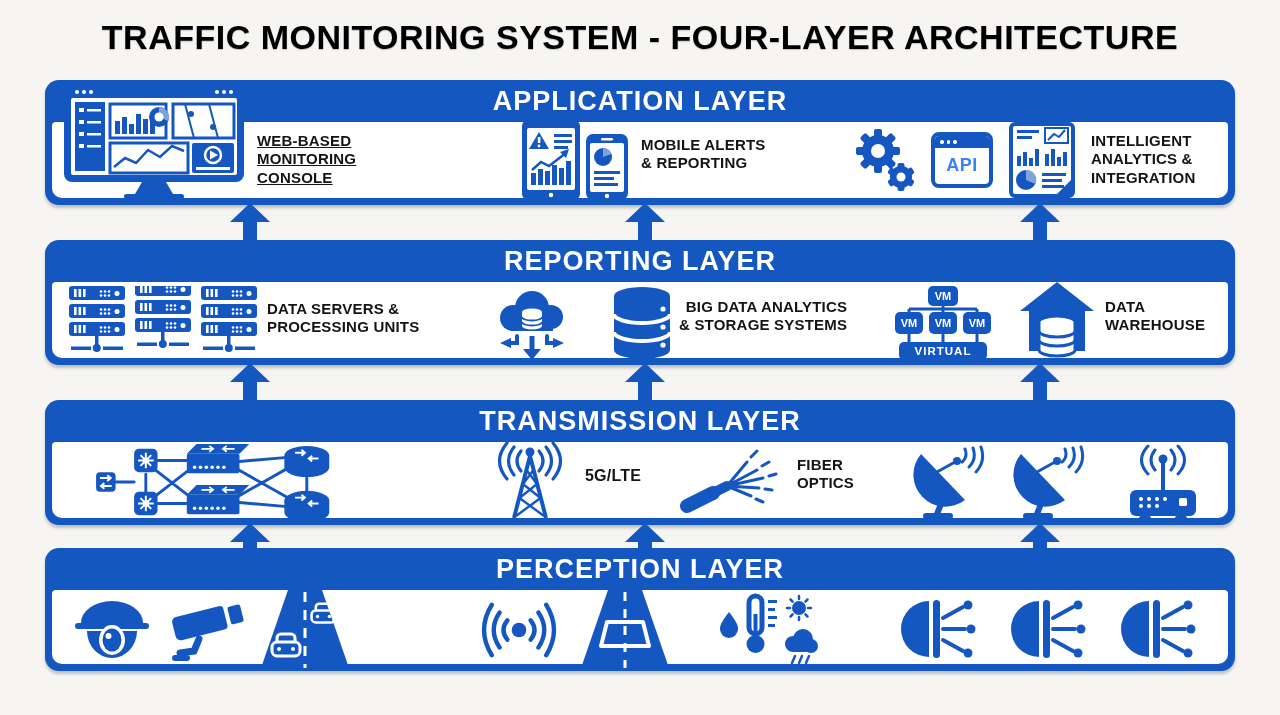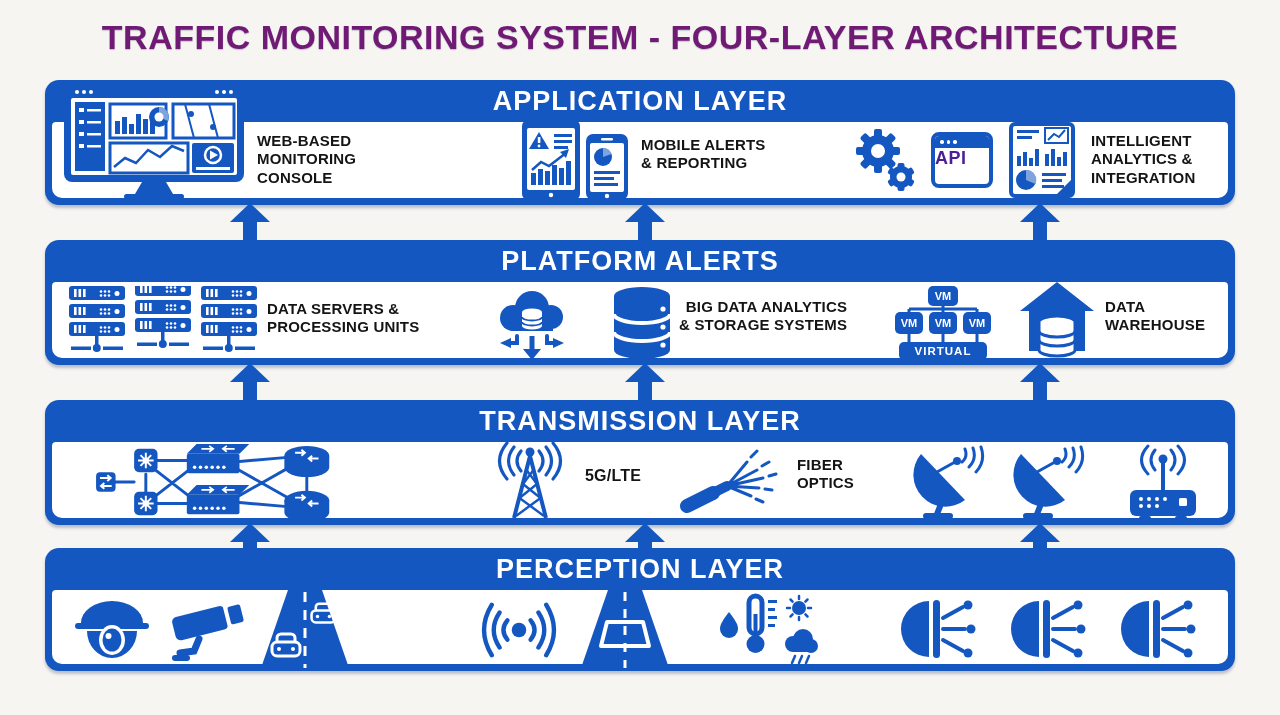--- a/index.html
+++ b/index.html
@@ -1,38 +1,38 @@
 <!DOCTYPE html>
 <html><head>
 <meta charset="utf-8">
 <style>
   html,body{margin:0;padding:0;}
   body{width:1280px;height:715px;background:#f7f5f1;font-family:"Liberation Sans",sans-serif;overflow:hidden;}
   .canvas{position:relative;width:1280px;height:715px;}
   .title{position:absolute;left:0;top:18px;width:100%;text-align:center;
-    font-size:34px;font-weight:800;letter-spacing:.5px;color:#701a75;text-shadow:0 1px 1px rgba(20,40,90,.25);}
+    font-size:34px;font-weight:800;letter-spacing:.5px;color:#000000;text-shadow:0 1px 1px rgba(20,40,90,.25);}
   .layer{position:absolute;left:45px;width:1190px;background:#1557c0;border-radius:14px;
     box-shadow:0 3px 3px rgba(50,70,110,.3);}
   .layer-header{position:absolute;top:0;left:0;right:0;height:42px;line-height:43px;text-align:center;
     color:#fff;font-size:27px;font-weight:800;letter-spacing:1px;}
   .layer-content{position:absolute;left:7px;right:7px;top:42px;bottom:7px;background:#fff;border-radius:4px 4px 10px 10px;}
   .icon{position:absolute;}
   .lbl{position:absolute;font-size:15px;font-weight:800;color:#141414;line-height:1.22;white-space:pre-line;letter-spacing:.2px;}
   .arrow{position:absolute;width:40px;height:39px;}
   
   .f{fill:#1557c0;}
   .w{fill:#ffffff;}
   .lb{fill:#7fa3dd;}
   .s{stroke:#1557c0;fill:none;}
   .sw{stroke:#ffffff;fill:none;}
   
   .api-box{position:absolute;width:62px;height:56px;border:4px solid #1557c0;border-radius:8px;background:#fff;box-sizing:border-box;overflow:hidden;}
   .api-topbar{height:12px;background:#1557c0;display:flex;align-items:center;gap:3px;padding-left:5px;}
   .api-topbar .dot{width:3.5px;height:3.5px;border-radius:50%;background:#fff;}
-  .api-text{color:#4c1d95;font-weight:800;font-size:18px;letter-spacing:.5px;}
+  .api-text{text-align:center;color:#3b82f6;font-weight:800;font-size:18px;margin-top:7px;letter-spacing:.5px;}
   
   .vm-tree{position:absolute;width:96px;height:76px;}
   .vm-lines{position:absolute;left:0;top:0;}
   .vm-box{position:absolute;background:#1557c0;border-radius:5px;color:#fff;font-weight:800;font-size:11px;
     display:flex;align-items:center;justify-content:center;}
   .vm-virtual{position:absolute;left:4px;top:56px;width:88px;height:18px;background:#1557c0;border-radius:5px;
     color:#fff;font-weight:800;font-size:11.5px;letter-spacing:1px;display:flex;align-items:center;justify-content:center;}
 </style>
 </head>
 <body>
@@ -80,21 +80,21 @@
         <circle class="f" cx="150" cy="41" r="3"></circle>
       <rect class="s" stroke-width="3" x="47" y="57" width="78" height="30"></rect>
       <polyline class="s" stroke-width="2.5" points="51,81 62,72 73,77 85,64 97,71 109,60 121,65"></polyline>
       <rect class="f" x="129" y="57" width="42" height="30" rx="2"></rect>
       <circle class="sw" stroke-width="2.5" cx="150" cy="69" r="8"></circle>
       <polygon class="w" points="147,64.5 155,69 147,73.5"></polygon>
       <rect class="w" x="133" y="81" width="34" height="3"></rect>
       <polygon class="f" points="79,96 103,96 110,108 72,108"></polygon>
       <rect class="f" x="61" y="108" width="60" height="5" rx="2.5"></rect>
     </svg>
-    <div class="lbl" style="left:212px;top:52px;">WEB-BASED
+    <div class="lbl" style="left:212px;top:52px;text-decoration:underline;">WEB-BASED
 MONITORING
 CONSOLE</div>
 
     <svg class="icon" style="left:477px;top:40px;" width="106" height="80" viewBox="0 0 106 80">
       <rect class="f" x="0" y="0" width="58" height="80" rx="6"></rect>
       <rect class="w" x="5" y="8" width="48" height="62" rx="2"></rect>
       <circle class="w" cx="29" cy="75" r="2.2"></circle>
       <polygon class="f" points="17,12 27,29 7,29"></polygon>
       <rect class="w" x="15.8" y="17" width="2.6" height="6"></rect>
         <circle class="w" cx="17" cy="26" r="1.4"></circle>
@@ -191,21 +191,21 @@
     <polygon class="f" points="20,0 40,19 0,19"></polygon>
       <rect class="f" x="13" y="18" width="14" height="21"></rect>
     </svg>
   <svg class="arrow" style="left:1020px;top:203px;" viewBox="0 0 40 39">
     <polygon class="f" points="20,0 40,19 0,19"></polygon>
       <rect class="f" x="13" y="18" width="14" height="21"></rect>
     </svg>
 
   <div class="layer" style="top:240px;height:125px;">
     <div class="layer-content"></div>
-    <div class="layer-header">PLATFORM ALERTS</div>
+    <div class="layer-header">REPORTING LAYER</div>
 
     <svg class="icon" style="left:24px;top:46px;" width="188" height="76" viewBox="0 0 188 76">
       <g id="rack">
         <rect class="f" x="0" y="0" width="56" height="14" rx="3"></rect>
         <rect class="f" x="0" y="18" width="56" height="14" rx="3"></rect>
         <rect class="f" x="0" y="36" width="56" height="14" rx="3"></rect>
         <g class="w">
           <rect x="5" y="3" width="2.6" height="8"></rect>
             <rect x="9.5" y="3" width="2.6" height="8"></rect>
             <rect x="14" y="3" width="2.6" height="8"></rect>

